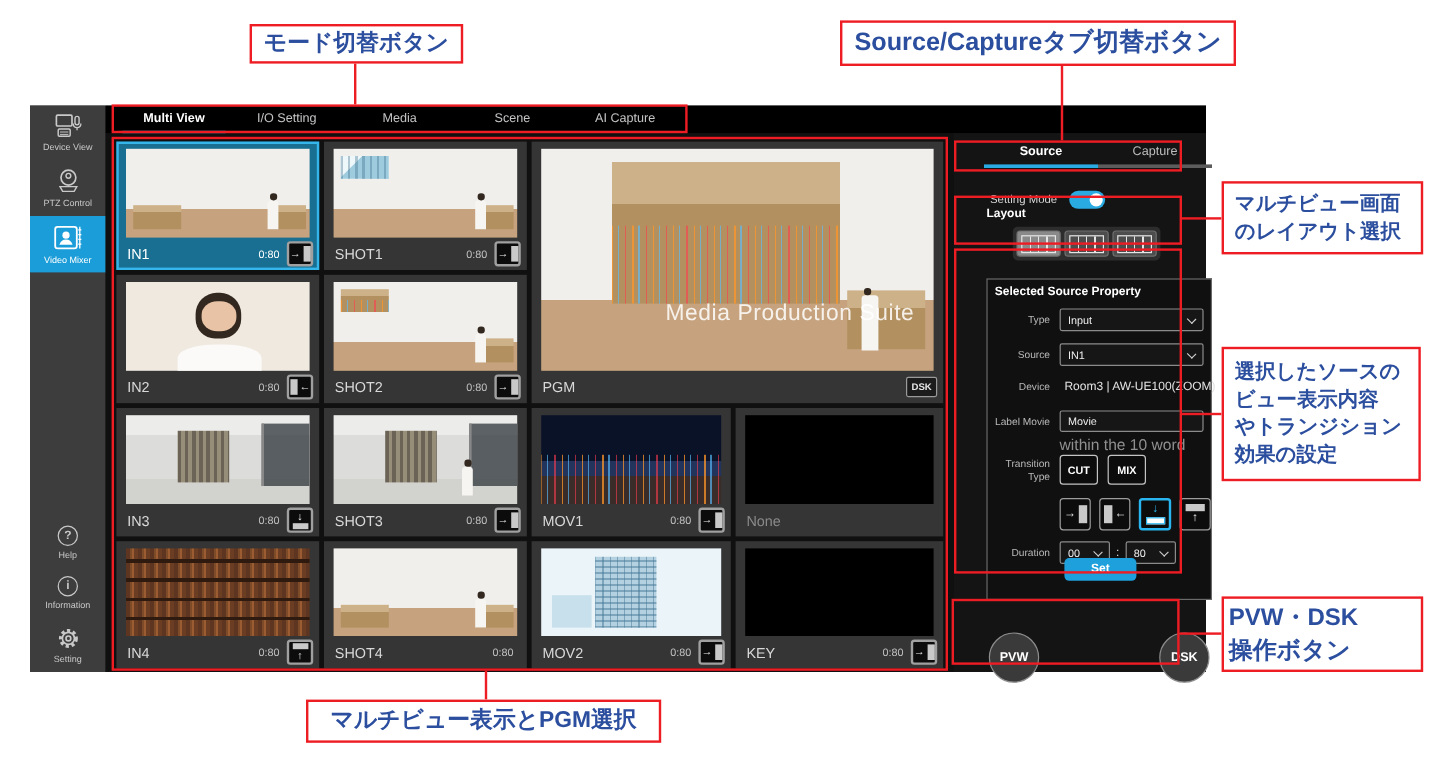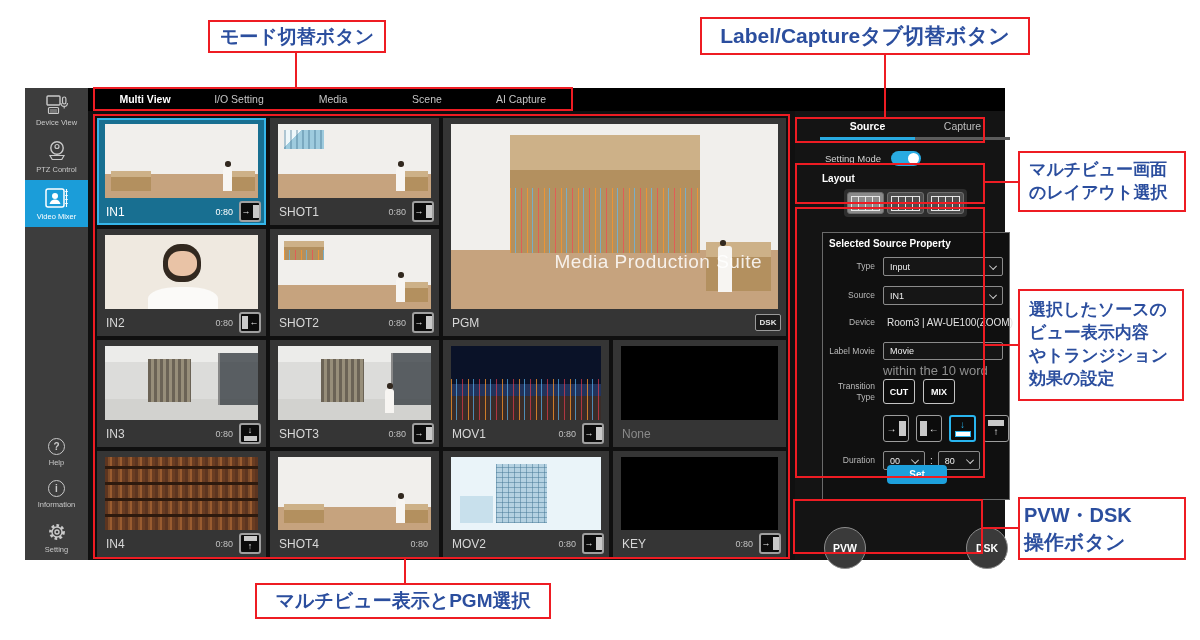--- a/index.html
+++ b/index.html
@@ -80,21 +80,21 @@
   .th-black { background:#000; }
 
   
   #rpanel { position:absolute; left:770px; top:23px; width:210px; height:449px; background:#141414; }
   #srctabs { position:absolute; left:25px; top:5px; width:190px; height:24px; display:flex; }
   .stab { flex:1; text-align:center; font-size:10.5px; color:#bdbdbd; padding-top:4px; position:relative; cursor:pointer; }
   .stab.active { color:#fff; font-weight:bold; }
   .stab .bar { position:absolute; left:0; right:0; bottom:0; height:3px; background:#5c5c5c; }
   .stab.active .bar { background:#29abe2; }
 
-  #settingmode { position:absolute; left:30px; top:40px; display:flex; align-items:center; gap:10px;text-align:right; }
+  #settingmode { position:absolute; left:30px; top:48px; display:flex; align-items:center; gap:10px;text-align:right; }
   #settingmode .lbl { font-size:9.5px; color:#d5d5d5; }
   .toggle { width:30px; height:15px; border-radius:8px; background:#29abe2; position:relative; cursor:pointer; }
   .toggle .knob { position:absolute; right:2px; top:2px; width:11px; height:11px; border-radius:50%; background:#fff; }
 
   #layoutsec { position:absolute; left:27px; top:62px; width:186px; }
   #layoutsec .lbl { font-size:10px; font-weight:bold; color:#fff; }
   .laybtns { margin-top:5px; margin-left:22px; display:flex; gap:3px; background:#2d2d2d; border-radius:4px; padding:3px; width:fit-content; }
   .laybtn { width:37px; height:22px; border-radius:3px; background:#4d4d4d; border:1px solid #6e6e6e; display:flex; align-items:center; justify-content:center; cursor:pointer; }
   .laybtn.on { background:#8a8a8a; }
   .layico { width:29px; height:15px; border:1px solid #e6e6e6; background:repeating-linear-gradient(90deg, transparent 0 6px, #e6e6e6 6px 7px), repeating-linear-gradient(0deg, transparent 0 6.5px, #e6e6e6 6.5px 7.5px); }
@@ -497,21 +497,21 @@
   <div class="connv" style="left:884px;top:55px;height:62px"></div>
   <div class="connh" style="left:985px;top:181px;width:33px"></div>
   <div class="connh" style="left:985px;top:344px;width:33px"></div>
   <div class="connh" style="left:983px;top:527px;width:35px"></div>
   <div class="connv" style="left:404px;top:559px;height:24px"></div>
 
   <div class="callout" style="left:208px;top:20px;width:178px;height:33px;font-size:19px;align-items:center">
     <span class="ln">モード切替ボタン</span>
   </div>
   <div class="callout" style="left:700px;top:17px;width:330px;height:38px;font-size:21px;align-items:center">
-    <span class="ln">Label/Captureタブ切替ボタン</span>
+    <span class="ln">Source/Captureタブ切替ボタン</span>
   </div>
   <div class="callout" style="left:1018px;top:151px;width:168px;height:61px;font-size:17px;padding-left:9px">
     <span class="ln">マルチビュー画面</span>
     <span class="ln">のレイアウト選択</span>
   </div>
   <div class="callout" style="left:1018px;top:289px;width:166px;height:112px;font-size:17px;padding-left:9px">
     <span class="ln">選択したソースの</span>
     <span class="ln">ビュー表示内容</span>
     <span class="ln">やトランジション</span>
     <span class="ln">効果の設定</span>

